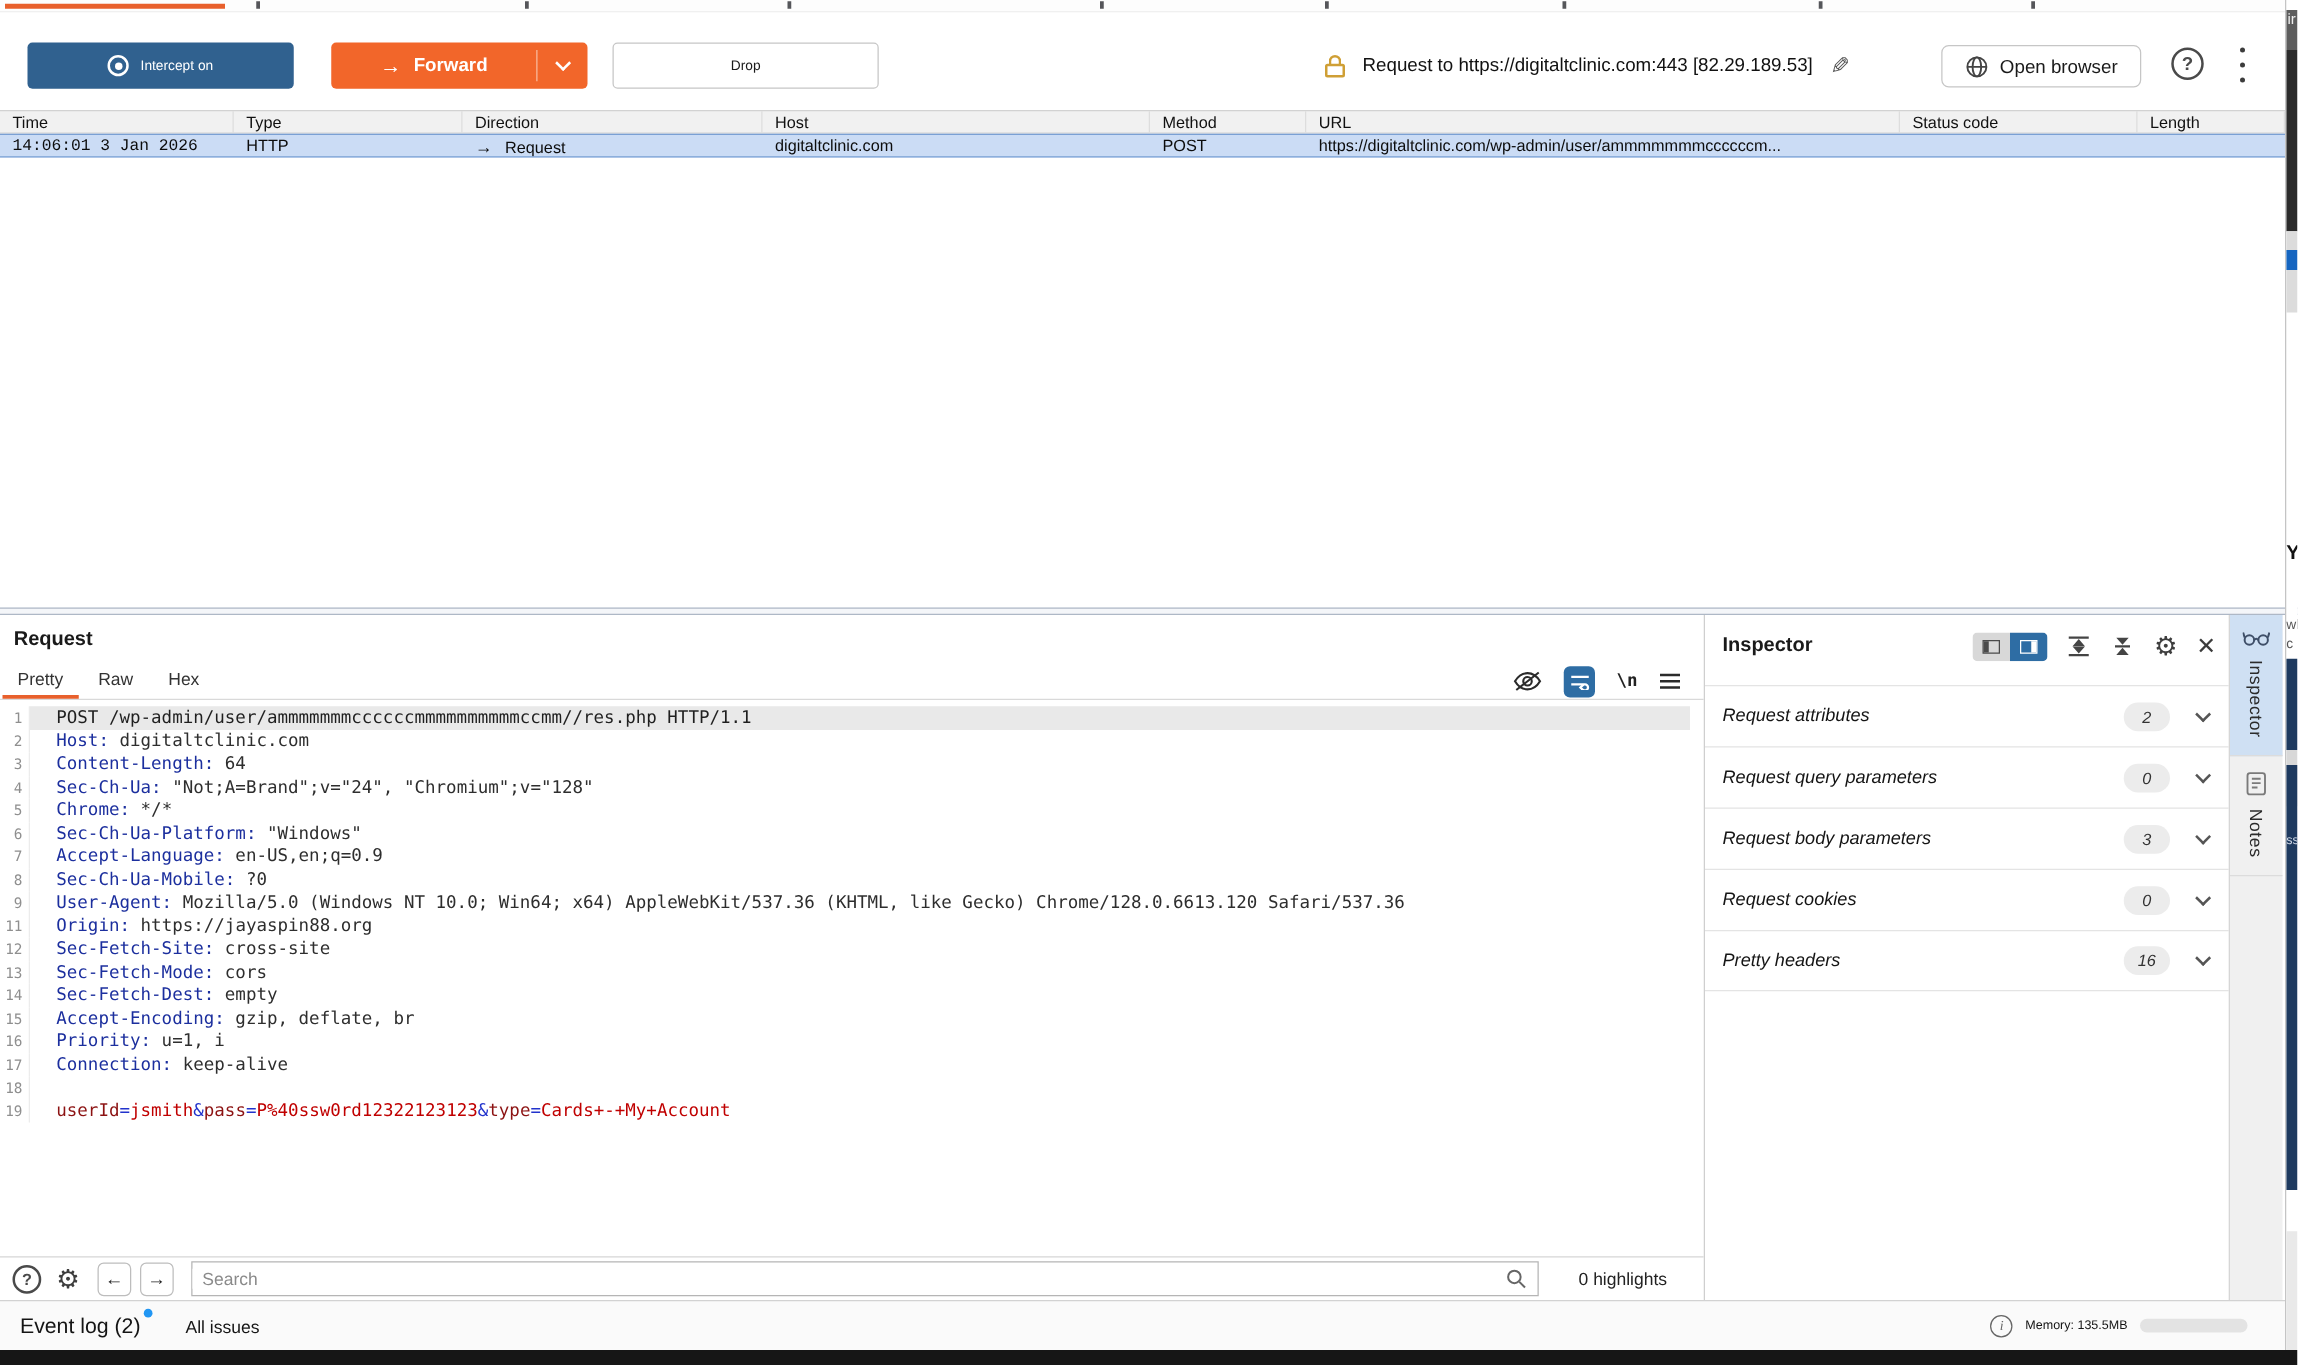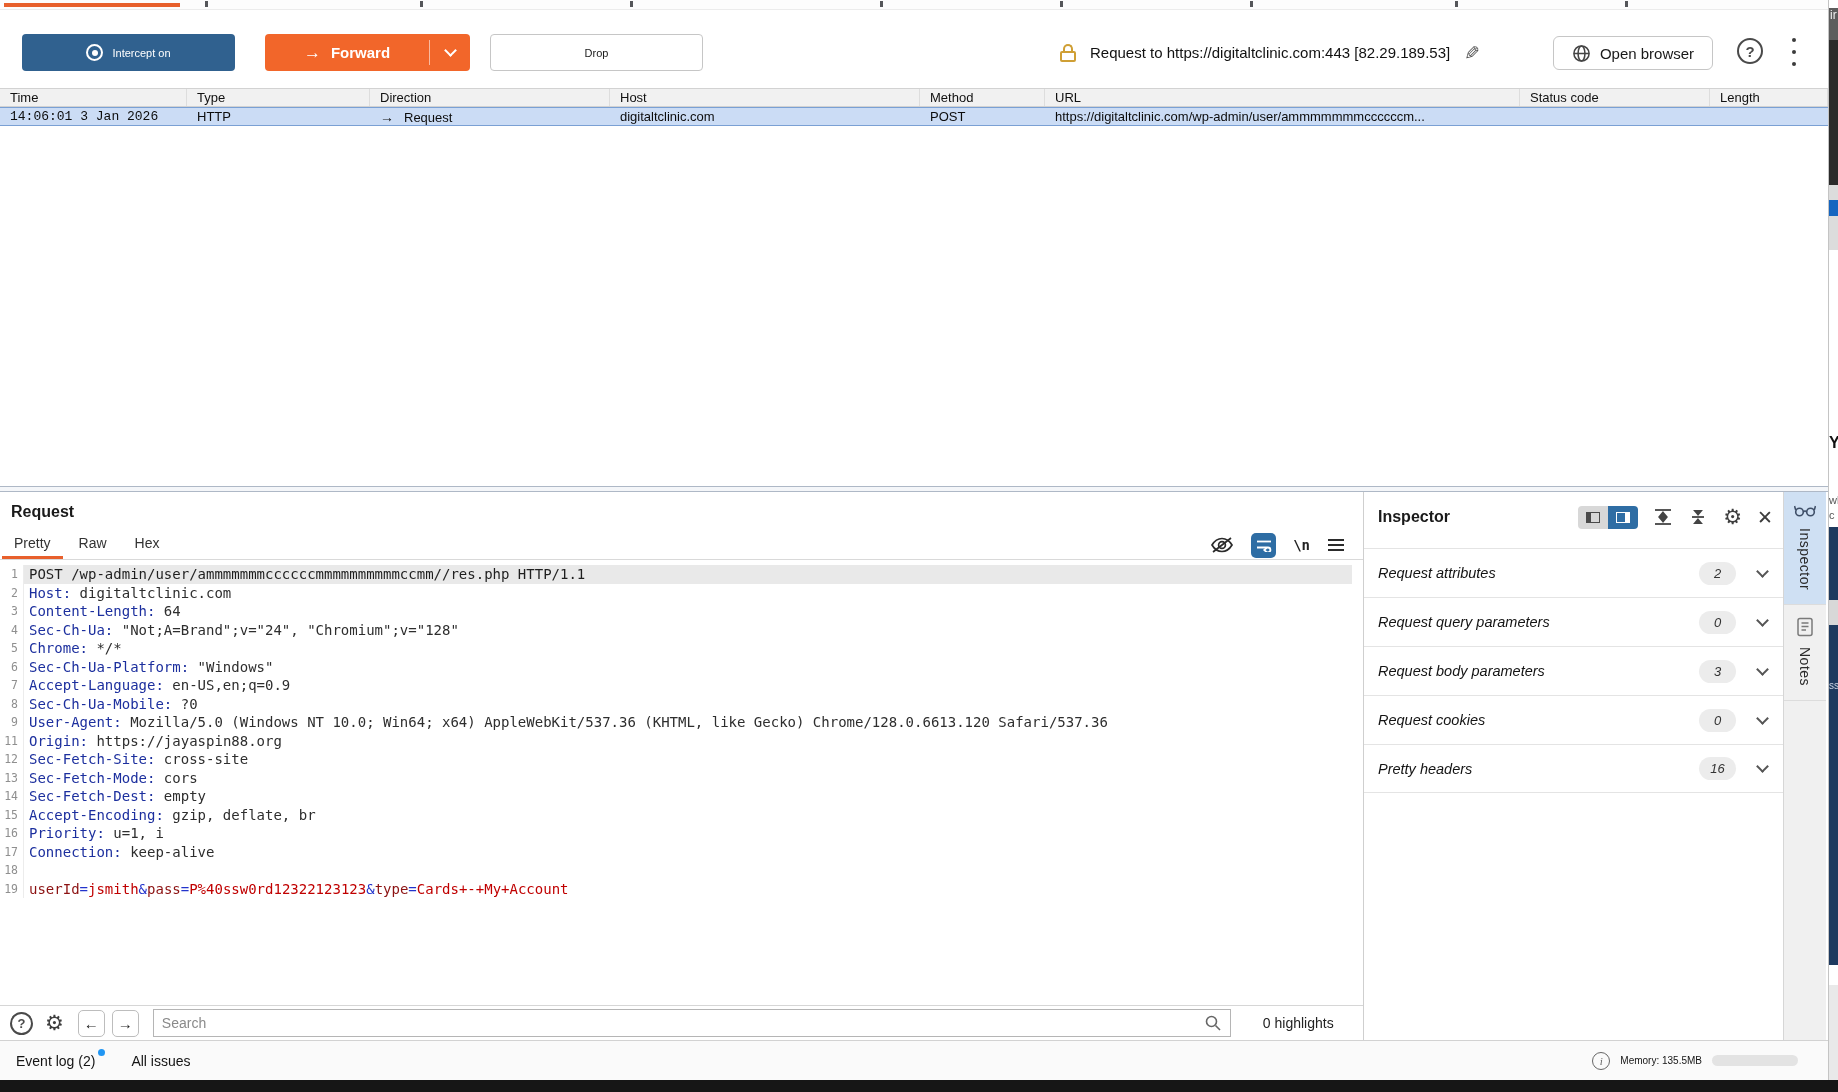--- a/index.html
+++ b/index.html
@@ -52,21 +52,21 @@
   #request-title { position:absolute; left:11px; top:11px; font-size:16px; font-weight:bold; }
   #editor-tabs { position:absolute; left:0; top:40px; width:100%; height:28px; border-bottom:1px solid #d9d9d9; display:flex; align-items:flex-end; }
   .etab { font-size:14px; color:#333; padding:0 14px 8px 14px; position:relative; }
   .etab.active::after { content:""; position:absolute; left:2px; right:2px; bottom:0; height:3px; background:#e8602c; }
   #editor-icons { position:absolute; right:18px; top:40px; height:26px; display:flex; align-items:center; gap:17px; }
   .wrap-btn { width:25px; height:25px; background:#2e6da4; border-radius:5px; display:flex; align-items:center; justify-content:center; }
   .nl-glyph { font-family:"DejaVu Sans Mono",monospace; font-size:14px; font-weight:bold; color:#222; }
   #editor { position:absolute; left:0; top:69px; width:1352px; height:444px; font-family:"DejaVu Sans Mono",monospace; font-size:14px; line-height:18.5px; padding-top:4px; }
   .eline { display:flex; height:18.5px; white-space:pre; }
   .eline .lnum { width:24px; text-align:right; padding-right:5px; color:#8f8f8f; font-size:11.5px; line-height:18.5px; flex:0 0 auto; border-right:1px solid #ececec; }
-  .eline .lcontent { padding-left:5px; flex:1; overflow:hidden; }
+  .eline .lcontent { padding-left:21px; flex:1; overflow:hidden; }
   .eline .lcontent.hl { background:#e9e9e9; }
   .plain { color:#1f1f1f; }
   .hname { color:#1c2f9e; }
   .hval  { color:#2e2e2e; }
   .pname { color:#8c1212; }
   .pval  { color:#c00000; }
   .psep  { color:#2233cc; }
 
   
   #search-row { position:absolute; left:0; top:513px; width:1363px; height:35px; border-top:1px solid #d6d6d6; display:flex; align-items:center; }
@@ -100,21 +100,21 @@
   .isec .chev { width:9px; height:9px; border-right:2px solid #555; border-bottom:2px solid #555; transform:rotate(45deg); margin-left:22px; margin-top:-4px; }
 
   
   #side-strip { position:absolute; left:1783px; top:492px; width:43px; height:548px; background:#f0f0f0; border-left:1px solid #d6d6d6; }
   .side-tab { width:100%; display:flex; flex-direction:column; align-items:center; padding:12px 0 14px 0; border-bottom:1px solid #dcdcdc; }
   .side-tab.selected { background:#cfe0f3; }
   .side-tab .vlabel { writing-mode:vertical-rl; font-size:14px; color:#2b2b2b; margin-top:10px; letter-spacing:.5px; }
 
   
   #statusbar { position:absolute; left:0; top:1040px; width:1828px; height:40px; background:#fafafa; border-top:1px solid #d2d2d2; display:flex; align-items:center; }
-  #event-log { position:relative; margin-left:16px; font-size:14px; color:#141414; }
+  #event-log { position:relative; margin-left:16px; font-size:17px; color:#141414; }
   #event-log .bluedot { position:absolute; right:-10px; top:-4px; width:7px; height:7px; background:#2196f3; border-radius:50%; }
   #all-issues { margin-left:36px; font-size:14px; color:#141414; }
   #memory-area { margin-left:auto; margin-right:30px; display:flex; align-items:center; gap:10px; }
   .info-circle { width:18px; height:18px; border:1.5px solid #666; border-radius:50%; display:flex; align-items:center; justify-content:center; font-size:11px; color:#666; font-style:italic; font-family:"Liberation Serif",serif; }
   #memory-label { font-size:10px; color:#141414; }
   #memory-bar { width:86px; height:11px; background:#e3e3e3; border-radius:6px; }
 
   
   #bottom-strip { position:absolute; left:0; top:1080px; width:1838px; height:12px; background:#161616; }
 
@@ -124,21 +124,21 @@
   .bg-ir { top:8px; width:10px; height:32px; background:#5d5d5d; color:#eee; font-size:12px; padding-left:1px; }
   .bg-dark1 { top:40px; width:10px; height:145px; background:#2b2b2b; }
   .bg-gray1 { top:185px; width:10px; height:15px; background:#dcdcdc; }
   .bg-blue1 { top:200px; width:10px; height:16px; background:#1565c0; }
   .bg-gray2 { top:216px; width:10px; height:34px; background:#dcdcdc; }
   .bg-ye { top:434px; font-size:16px; font-weight:bold; color:#111; }
   .bg-wh { top:494px; font-size:11px; color:#555; }
   .bg-c  { top:509px; font-size:11px; color:#555; }
   .bg-navy1 { top:527px; width:10px; height:73px; background:#1e3a5f; }
   .bg-gray3 { top:600px; width:10px; height:45px; background:#d8d8d8; }
-  .bg-navy2 { top:625px; width:10px; height:340px; background:#1e3a5f; color:#cdd6e4; font-size:10px; }
+  .bg-navy2 { top:612px; width:10px; height:340px; background:#1e3a5f; color:#cdd6e4; font-size:10px; }
   .bg-navy2 span { position:absolute; top:55px; left:0; }
   .bg-gray4 { top:985px; width:10px; height:95px; background:#e9e9e9; }
 
   svg { display:block; }
 </style>
 </head>
 <body>
 
 <div id="tabstrip">
   <div class="active-underline"></div>

